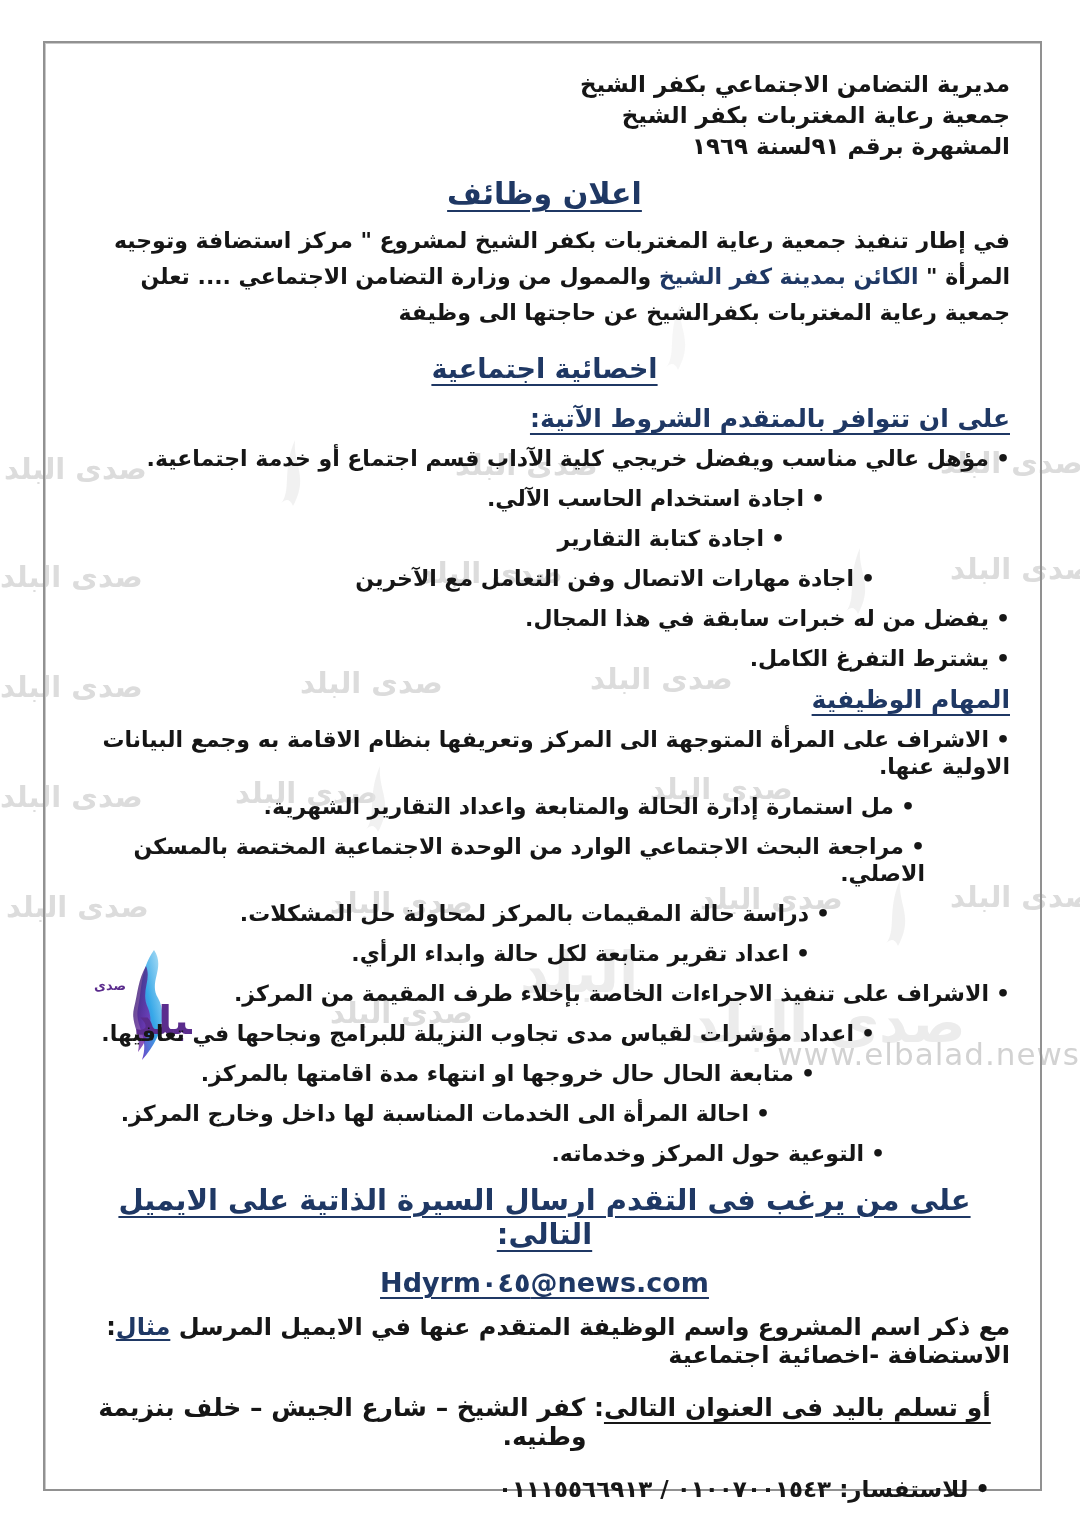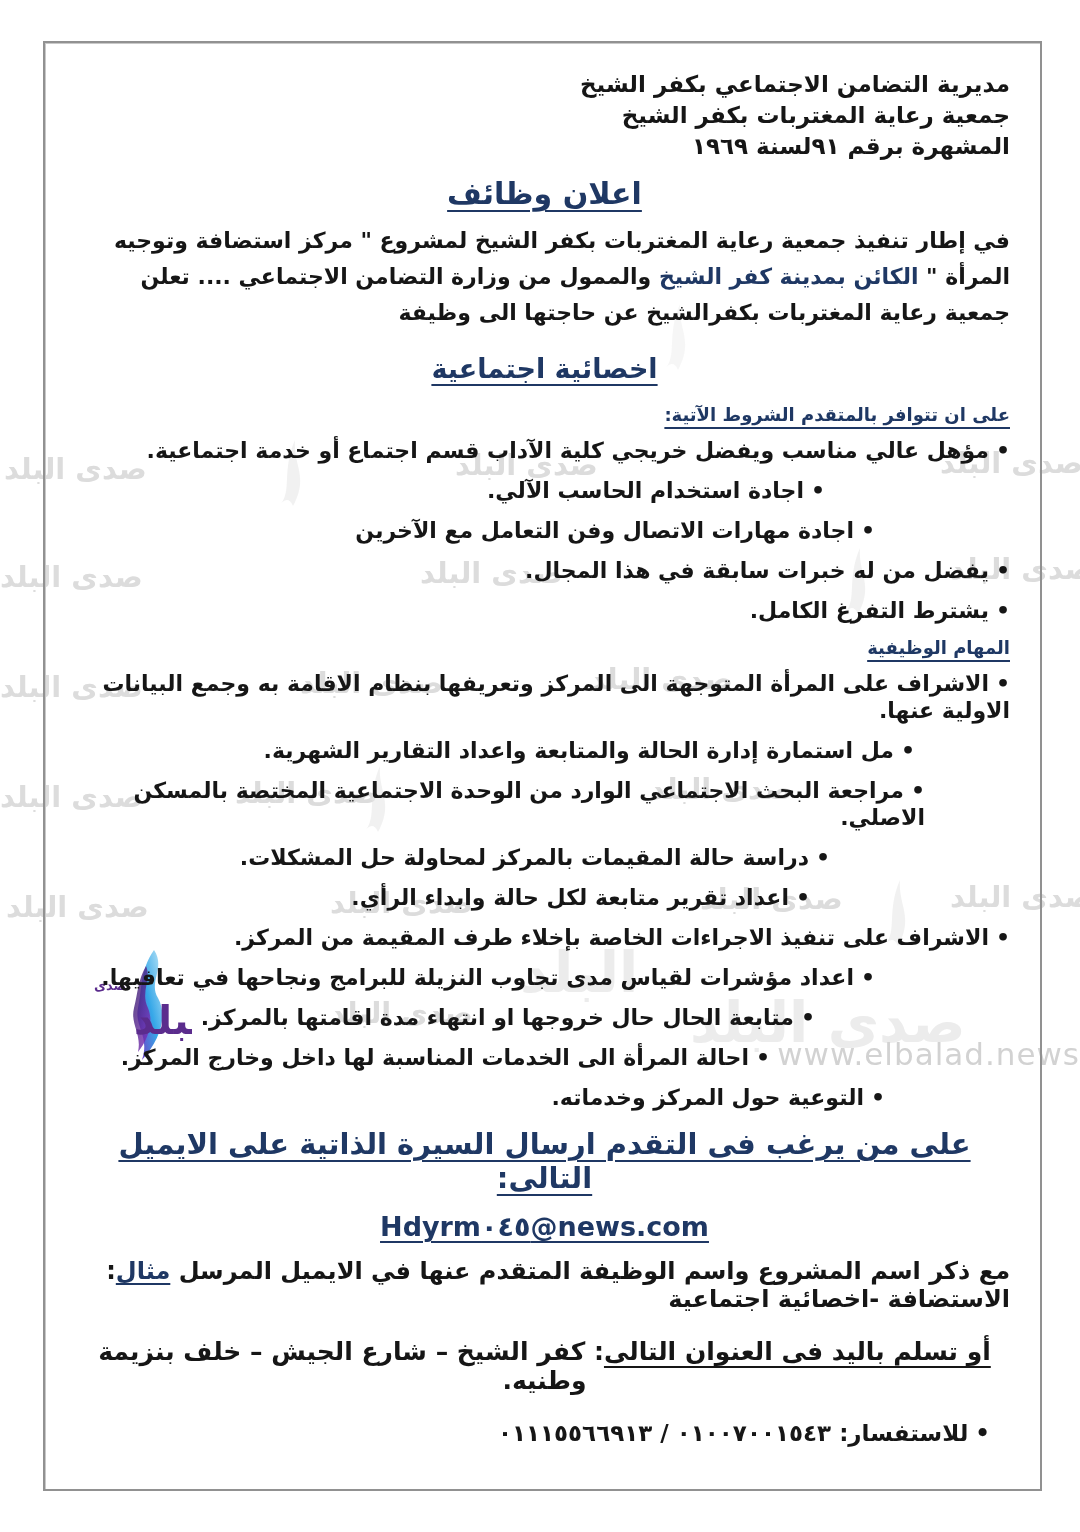--- a/index.html
+++ b/index.html
@@ -35,21 +35,21 @@
   
   .org-header{text-align:right;font-weight:700;font-size:23px;line-height:31px;padding-left:8px;}
   .doc-title{
     margin-top:14px;text-align:center;font-weight:700;font-size:30px;
     color:#1f3864;
   }
   .u{text-decoration:underline;text-decoration-thickness:2px;text-underline-offset:6px;}
   .intro{margin-top:12px;font-weight:700;font-size:22px;line-height:36px;text-align:right;}
   .intro .loc{color:#1f3864;text-decoration-thickness:2px;text-underline-offset:5px;}
   .job-title{margin-top:18px;text-align:center;font-weight:700;font-size:27px;color:#1f3864;}
-  .sec-heading{margin-top:20px;text-align:right;font-weight:700;font-size:18px;color:#1f3864;}
+  .sec-heading{margin-top:20px;text-align:right;font-weight:700;font-size:25px;color:#1f3864;}
   ul.blist{list-style:none;margin:12px 0 0 0;padding:0;}
   ul.blist li{
     font-weight:700;font-size:22px;line-height:27px;margin-bottom:13px;text-align:right;
   }
   ul.blist .blt{margin-left:7px;}
   .cta-heading{
     margin-top:16px;text-align:center;font-weight:700;font-size:29px;color:#1f3864;
   }
   .email-line{margin-top:16px;text-align:center;}
   .email-link{
@@ -148,20 +148,21 @@
       <span class="u">اخصائية اجتماعية</span>
     </div>
 
     <div class="sec-heading">
       <span class="u">على ان تتوافر بالمتقدم الشروط الآتية:</span>
     </div>
 
     <ul class="blist">
       <li><span class="blt">•</span><span>مؤهل عالي مناسب ويفضل خريجي كلية الآداب قسم اجتماع أو خدمة اجتماعية.</span></li>
       <li style="padding-right:185px;"><span class="blt">•</span><span>اجادة استخدام الحاسب الآلي.</span></li>
+      <li style="padding-right:225px;"><span class="blt">•</span><span>اجادة كتابة التقارير</span></li>
       <li style="padding-right:135px;"><span class="blt">•</span><span>اجادة مهارات الاتصال وفن التعامل مع الآخرين</span></li>
       <li><span class="blt">•</span><span>يفضل من له خبرات سابقة في هذا المجال.</span></li>
       <li><span class="blt">•</span><span>يشترط التفرغ الكامل.</span></li>
     </ul>
 
     <div class="sec-heading" style="margin-top:8px;">
       <span class="u">المهام الوظيفية</span>
     </div>
 
     <ul class="blist">

